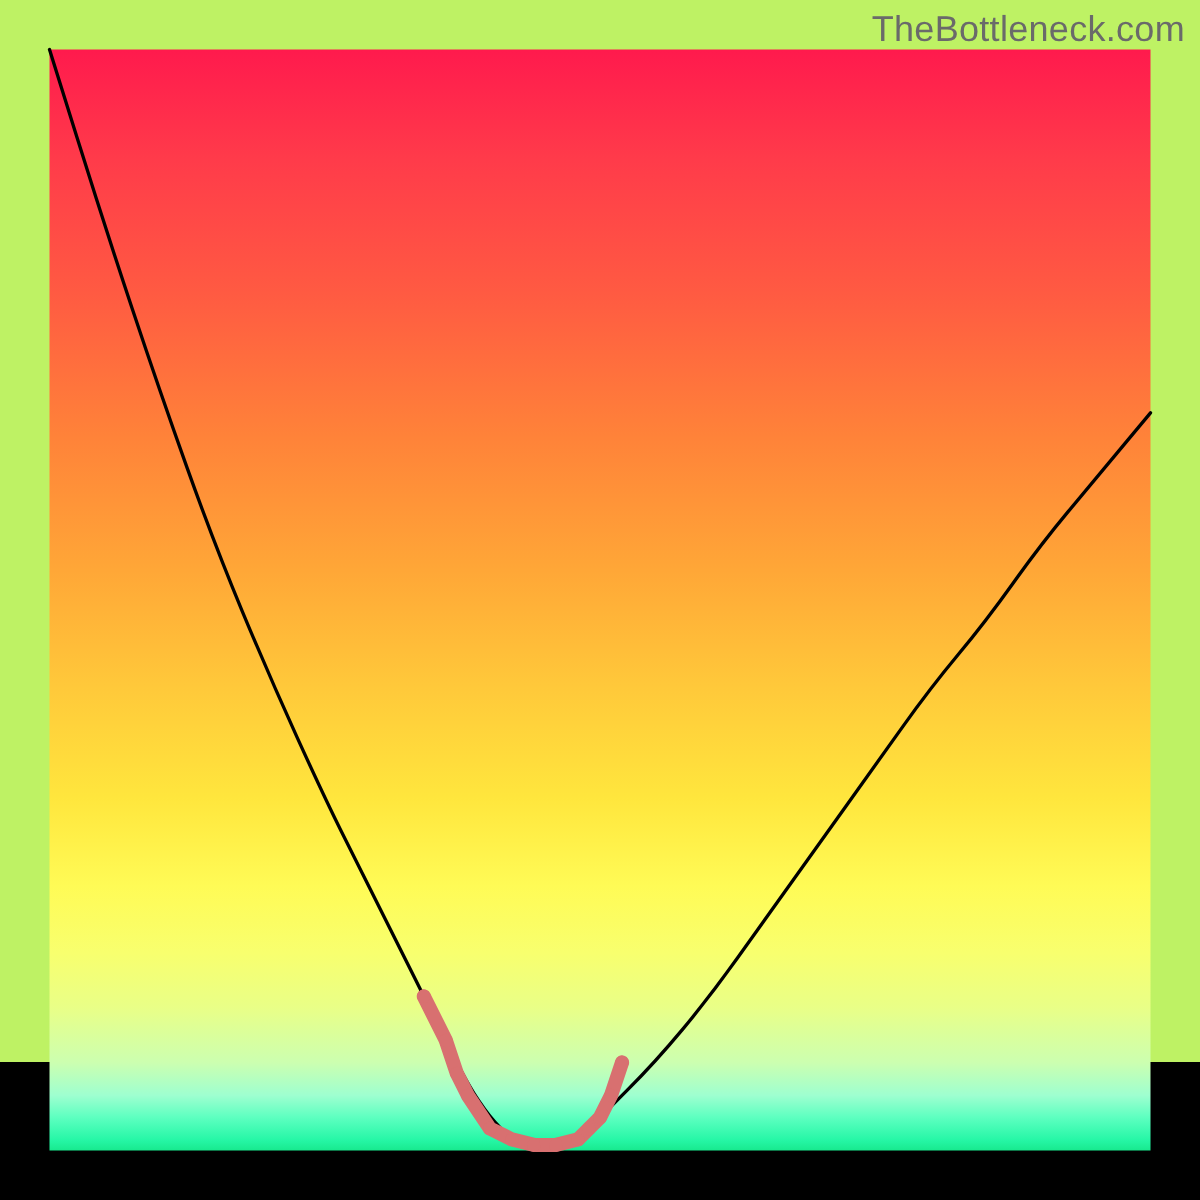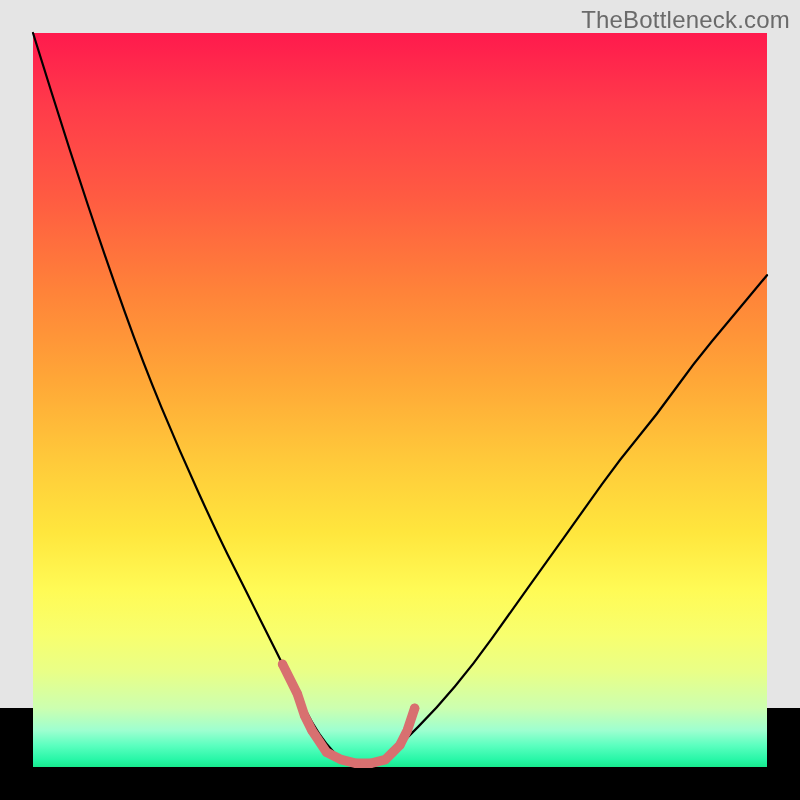--- a/index.html
+++ b/index.html
@@ -8,21 +8,21 @@
     width: 800px;
     height: 800px;
     background: #000;
     overflow: hidden;
     font-family: Arial, Helvetica, sans-serif;
   }
   .stage {
     position: relative;
     width: 800px;
     height: 708px;
-    background: #e5e5e5;
+    background: #bef264;
   }
   .plot {
     position: absolute;
     left: 33px;
     top: 33px;
     width: 734px;
     height: 734px;
     background: linear-gradient(
       to bottom,
       #ff1a4d 0%,

